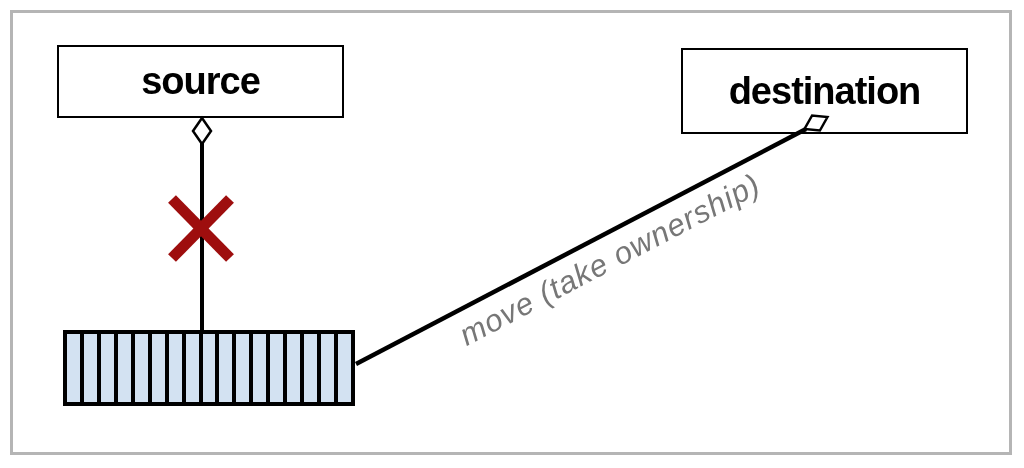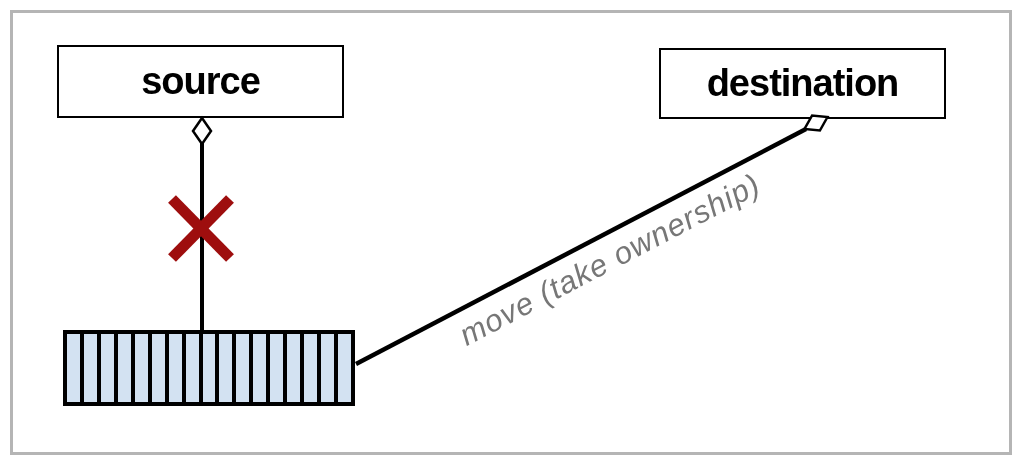--- a/index.html
+++ b/index.html
@@ -28,21 +28,21 @@
     display: flex;
     align-items: center;
     justify-content: center;
     font-weight: bold;
     font-size: 38px;
     letter-spacing: -1px;
     color: #000000;
     z-index: 1;
   }
   #source-node { left: 57px; top: 45px; width: 287px; height: 73px; }
-  #destination-node { left: 659px; top: 48px; width: 287px; height: 71px; }
+  #destination-node { left: 681px; top: 48px; width: 287px; height: 86px; }
   .vector {
     position: absolute;
     left: 63px; top: 330px;
     width: 292px; height: 76px;
     box-sizing: border-box;
     background: #000000;
     padding: 4px;
     display: flex;
     gap: 4px;
     z-index: 1;

